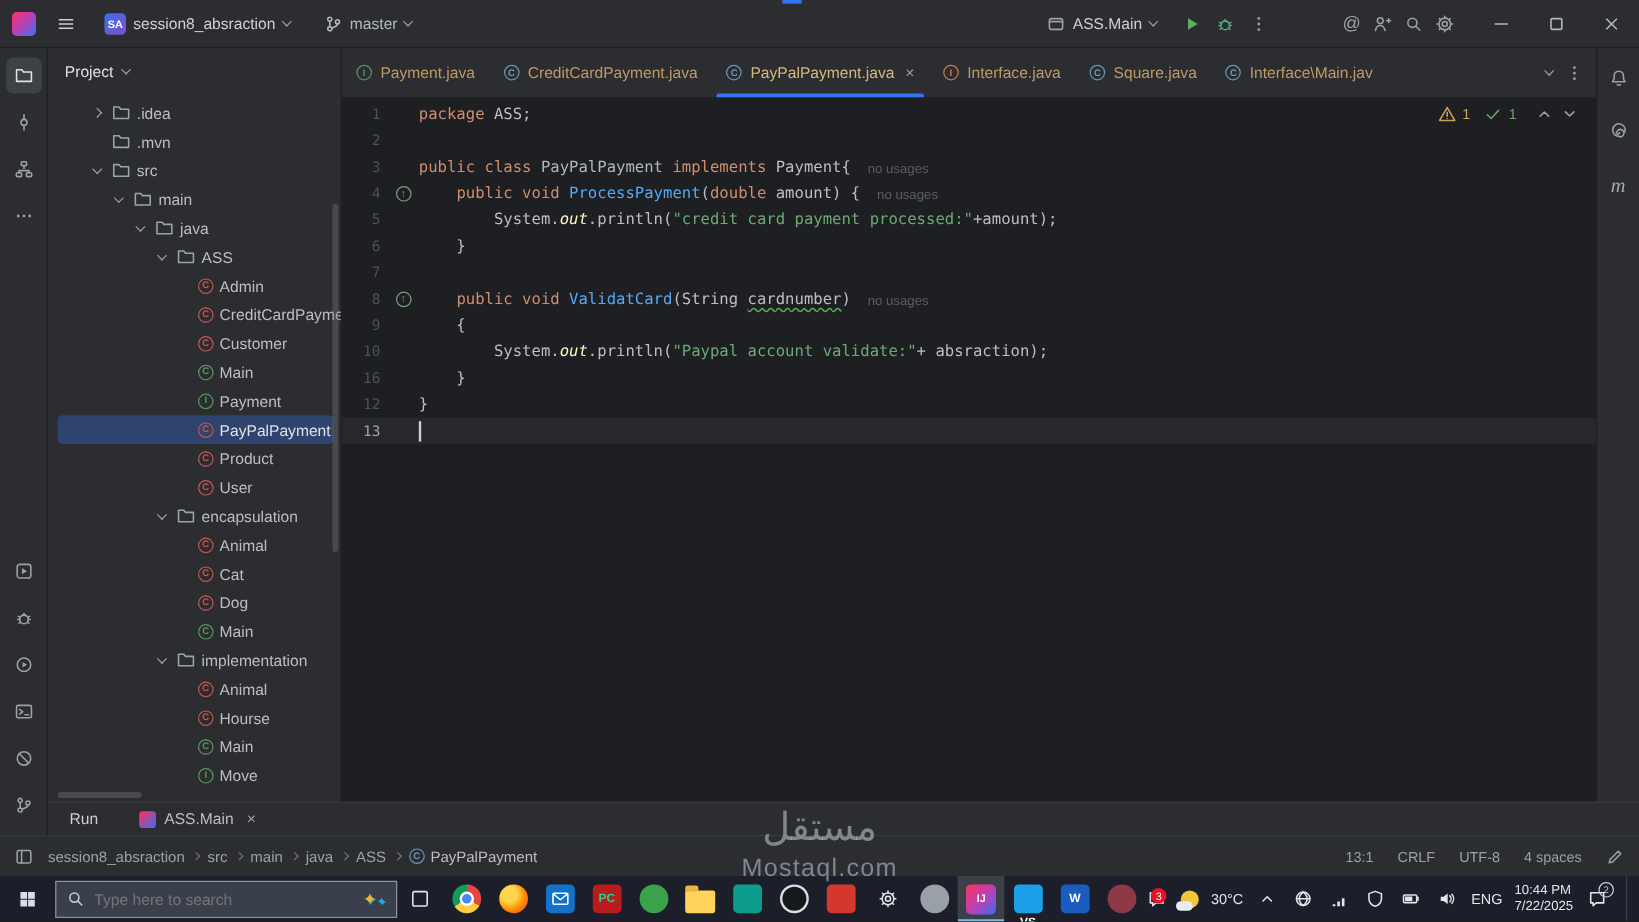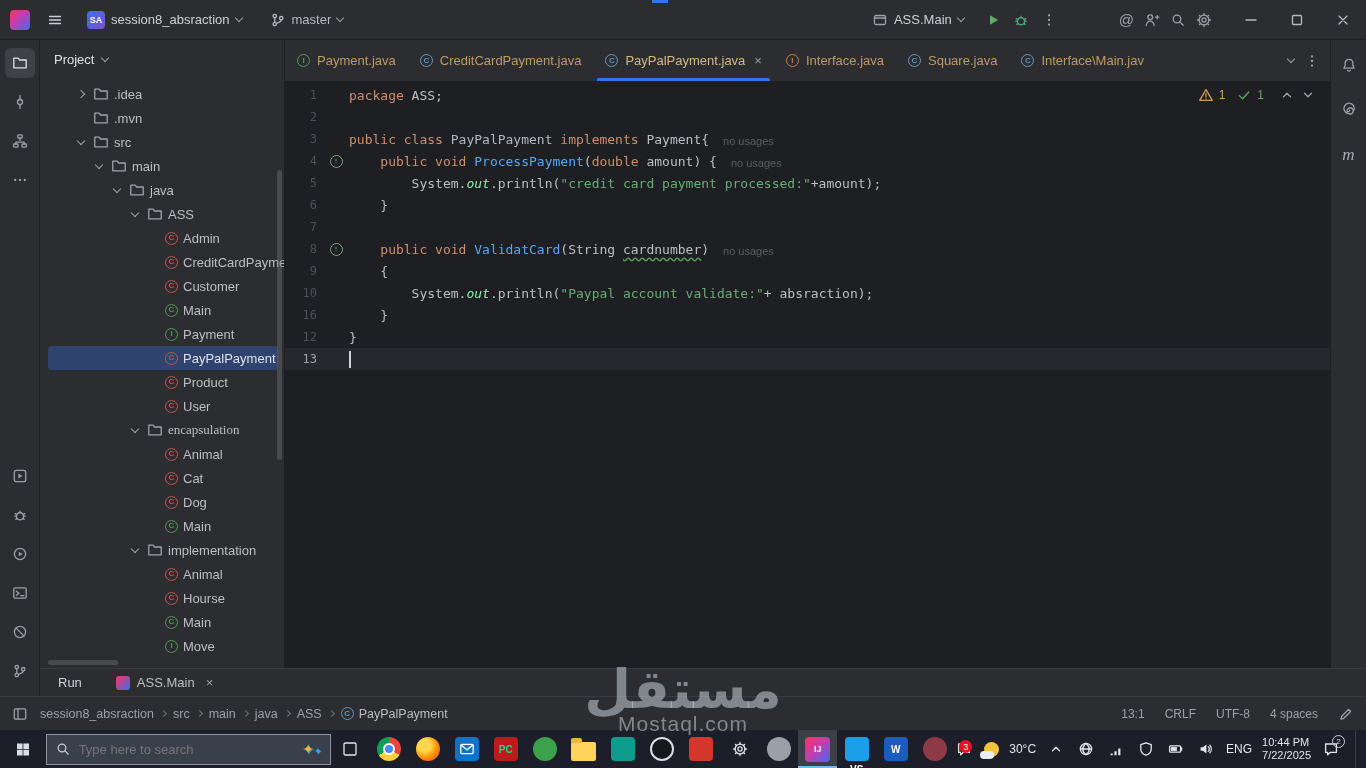--- a/index.html
+++ b/index.html
@@ -68,21 +68,21 @@
   .gut{width:26px;flex:none;display:flex;justify-content:center}
   .ovic{width:13px;height:13px;border:1px solid #77A07C;border-radius:50%;color:#77A07C;
     display:inline-flex;align-items:center;justify-content:center;font-size:9px;line-height:1}
   .codeseg{white-space:pre;font:13px "DejaVu Sans Mono","Liberation Mono",monospace;display:flex;align-items:flex-end}
   .codeseg>span{white-space:pre}
   .sg-kw{color:#CF8E6D}
   .sg-def{color:#BCBEC4}
   .sg-cls{color:#B3B6BD}
   .sg-mth{color:#56A8F5}
   .sg-str{color:#6AAB73}
-  .sg-fld{color:#86efac;font-style:italic}
+  .sg-fld{color:#fef9c3;font-style:italic}
   .sg-err{color:#BCBEC4;text-decoration:underline;text-decoration-style:wavy;text-decoration-color:#54A857;text-underline-offset:3px}
   .sg-hint{color:#5A5D63;font:11px "Liberation Sans",sans-serif;margin-left:14px;position:relative;top:0}
   .caret{display:inline-block;width:1.5px;height:17px;background:#CED0D6}
   #inspections{position:absolute;top:5px;right:14px;display:flex;align-items:center;gap:5px;color:#9DA0A8;font-size:12px}
   #inspections .wnum{color:#C8A358;margin-right:6px}
   #inspections .gnum{color:#67A46C;margin-right:10px}
 
   
   #run-header{position:absolute;left:40px;right:0;top:668px;height:28px;background:#2B2D30;
     border-top:1px solid #393B40;display:flex;align-items:center;color:#CED0D6}
@@ -129,21 +129,21 @@
   .weather-ic{width:15px;height:15px;border-radius:50%;background:#F3C53A;position:relative;flex:none}
   .weather-ic::after{content:"";position:absolute;left:-4px;bottom:-2px;width:14px;height:8px;background:#E8ECF2;border-radius:6px}
   .tk-time{text-align:left;font-size:11px;line-height:13px}
   .notif-badge{position:absolute;top:-2px;right:-4px;width:13px;height:13px;border-radius:50%;
     border:1px solid #C9CCD4;color:#C9CCD4;font-size:8px;display:flex;align-items:center;justify-content:center}
   .show-desktop{width:5px;height:38px;border-left:1px solid #3A3F4C;margin-left:4px}
 
   
   #watermark{position:absolute;left:553px;top:666px;width:260px;text-align:center;z-index:60;
     color:rgba(200,206,216,.55);pointer-events:none}
-  #watermark .ar{font-size:54px;font-weight:bold;line-height:46px}
+  #watermark .ar{font-size:32px;font-weight:normal;line-height:46px}
   #watermark .en{font-size:21px;letter-spacing:1px;line-height:24px}
 </style>
 </head>
 <body>
 
 <div id="app">
 
   <header id="titlebar">
     <div class="tb-accent"></div>
     <div class="logo-sq"></div>
@@ -444,21 +444,21 @@
         <div class="trow" style="padding-left: 106px;">
           <span class="tchev"></span>
           <span class="cic" style="color: rgb(199, 84, 80); border-color: rgb(199, 84, 80);">C</span>
           <span>Product</span>
         </div>
         <div class="trow" style="padding-left: 106px;">
           <span class="tchev"></span>
           <span class="cic" style="color: rgb(199, 84, 80); border-color: rgb(199, 84, 80);">C</span>
           <span>User</span>
         </div>
-        <div class="trow" style="padding-left: 88px; font-family: Liberation Serif, serif;">
+        <div class="trow" style="padding-left: 88px;">
           <span class="tchev">
             <span class="chev d"></span>
           </span>
           <span class="fic">
             <svg viewBox="0 0 16 16" width="16" height="16" fill="none" stroke="currentColor" stroke-width="1.3" stroke-linecap="round" stroke-linejoin="round">
               <path d="M1.8 3.2h4.4l1.4 1.8h6.6v7.8H1.8z"></path>
             </svg>
           </span>
           <span>encapsulation</span>
         </div>

